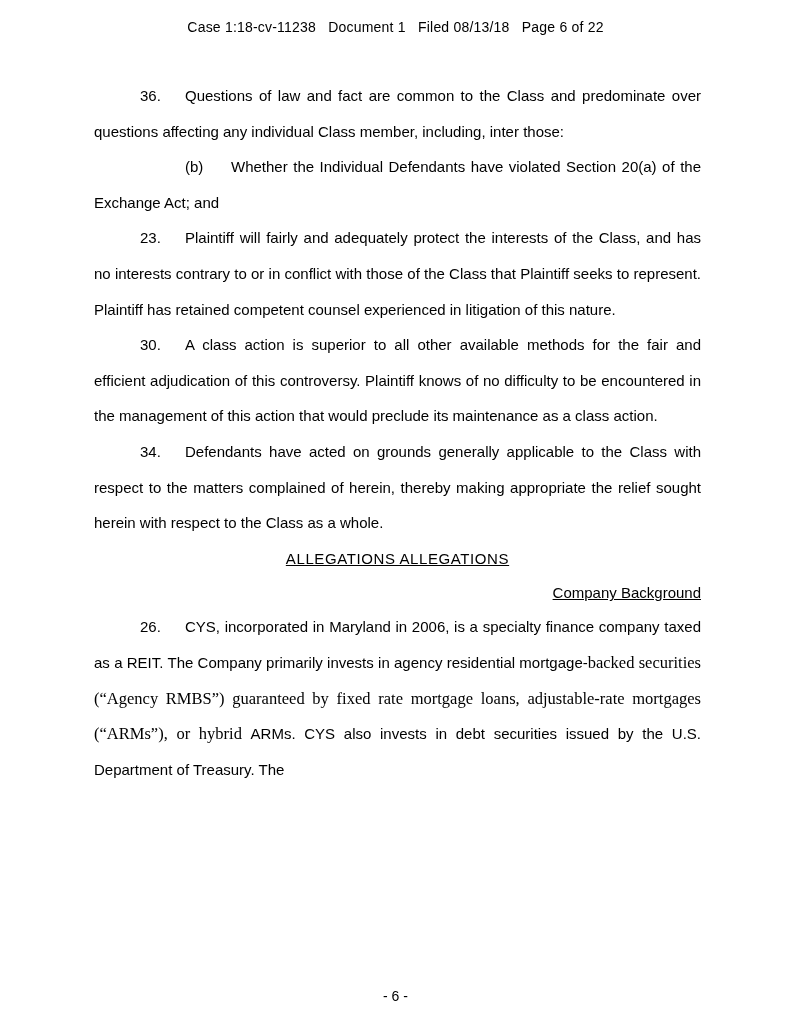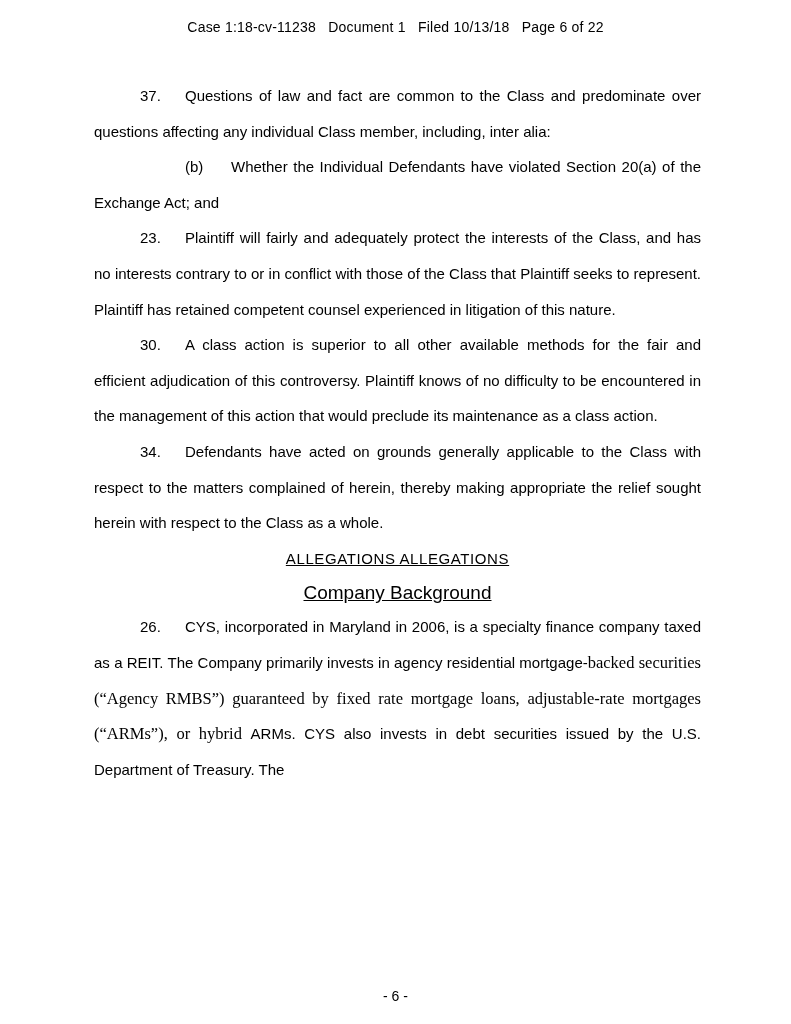--- a/index.html
+++ b/index.html
@@ -52,22 +52,22 @@
     margin: 0;
     text-align: center;
     font-size: 15px;
     font-weight: normal;
     letter-spacing: 0.6px;
     text-decoration: underline;
     line-height: 35.6px;
   }
   .sub-heading {
     margin: 0;
-    text-align: center;
-    font-size: 19px;
+    text-align: right;
+    font-size: 15px;
     font-weight: normal;
     text-decoration: underline;
     line-height: 33px;
   }
   .serif-seg {
     font-family: "Liberation Serif", serif;
     font-size: 16.5px;
   }
   .footer {
     position: absolute;
@@ -77,25 +77,25 @@
     text-align: center;
     font-size: 14px;
     white-space: pre;
   }
 </style>
 </head>
 <body>
 
 <div class="page">
 
-  <div class="header">Case 1:18-cv-11238   Document 1   Filed 10/13/18   Page 6 of 22</div>
+  <div class="header">Case 1:18-cv-11238   Document 1   Filed 08/13/18   Page 6 of 22</div>
 
   <div class="content">
 
-    <p class="para main"><span class="num">37.</span><span>Questions of law and fact are common to the Class and predominate over questions affecting any individual Class member, including, inter alia:</span></p>
+    <p class="para main"><span class="num">36.</span><span>Questions of law and fact are common to the Class and predominate over questions affecting any individual Class member, including, inter those:</span></p>
 
 
     <p class="para sub"><span class="num">(b)</span><span>Whether the Individual Defendants have violated Section 20(a) of the Exchange Act; and</span></p>
 
 
     <p class="para main"><span class="num">23.</span><span>Plaintiff will fairly and adequately protect the interests of the Class, and has no interests contrary to or in conflict with those of the Class that Plaintiff seeks to represent.  Plaintiff has retained competent counsel experienced in litigation of this nature.</span></p>
 
     <p class="para main"><span class="num">30.</span><span>A class action is superior to all other available methods for the fair and efficient adjudication of this controversy.  Plaintiff knows of no difficulty to be encountered in the management of this action that would preclude its maintenance as a class action.</span></p>
 
     <p class="para main"><span class="num">34.</span><span>Defendants have acted on grounds generally applicable to the Class with respect to the matters complained of herein, thereby making appropriate the relief sought herein with respect to the Class as a whole.</span></p>

